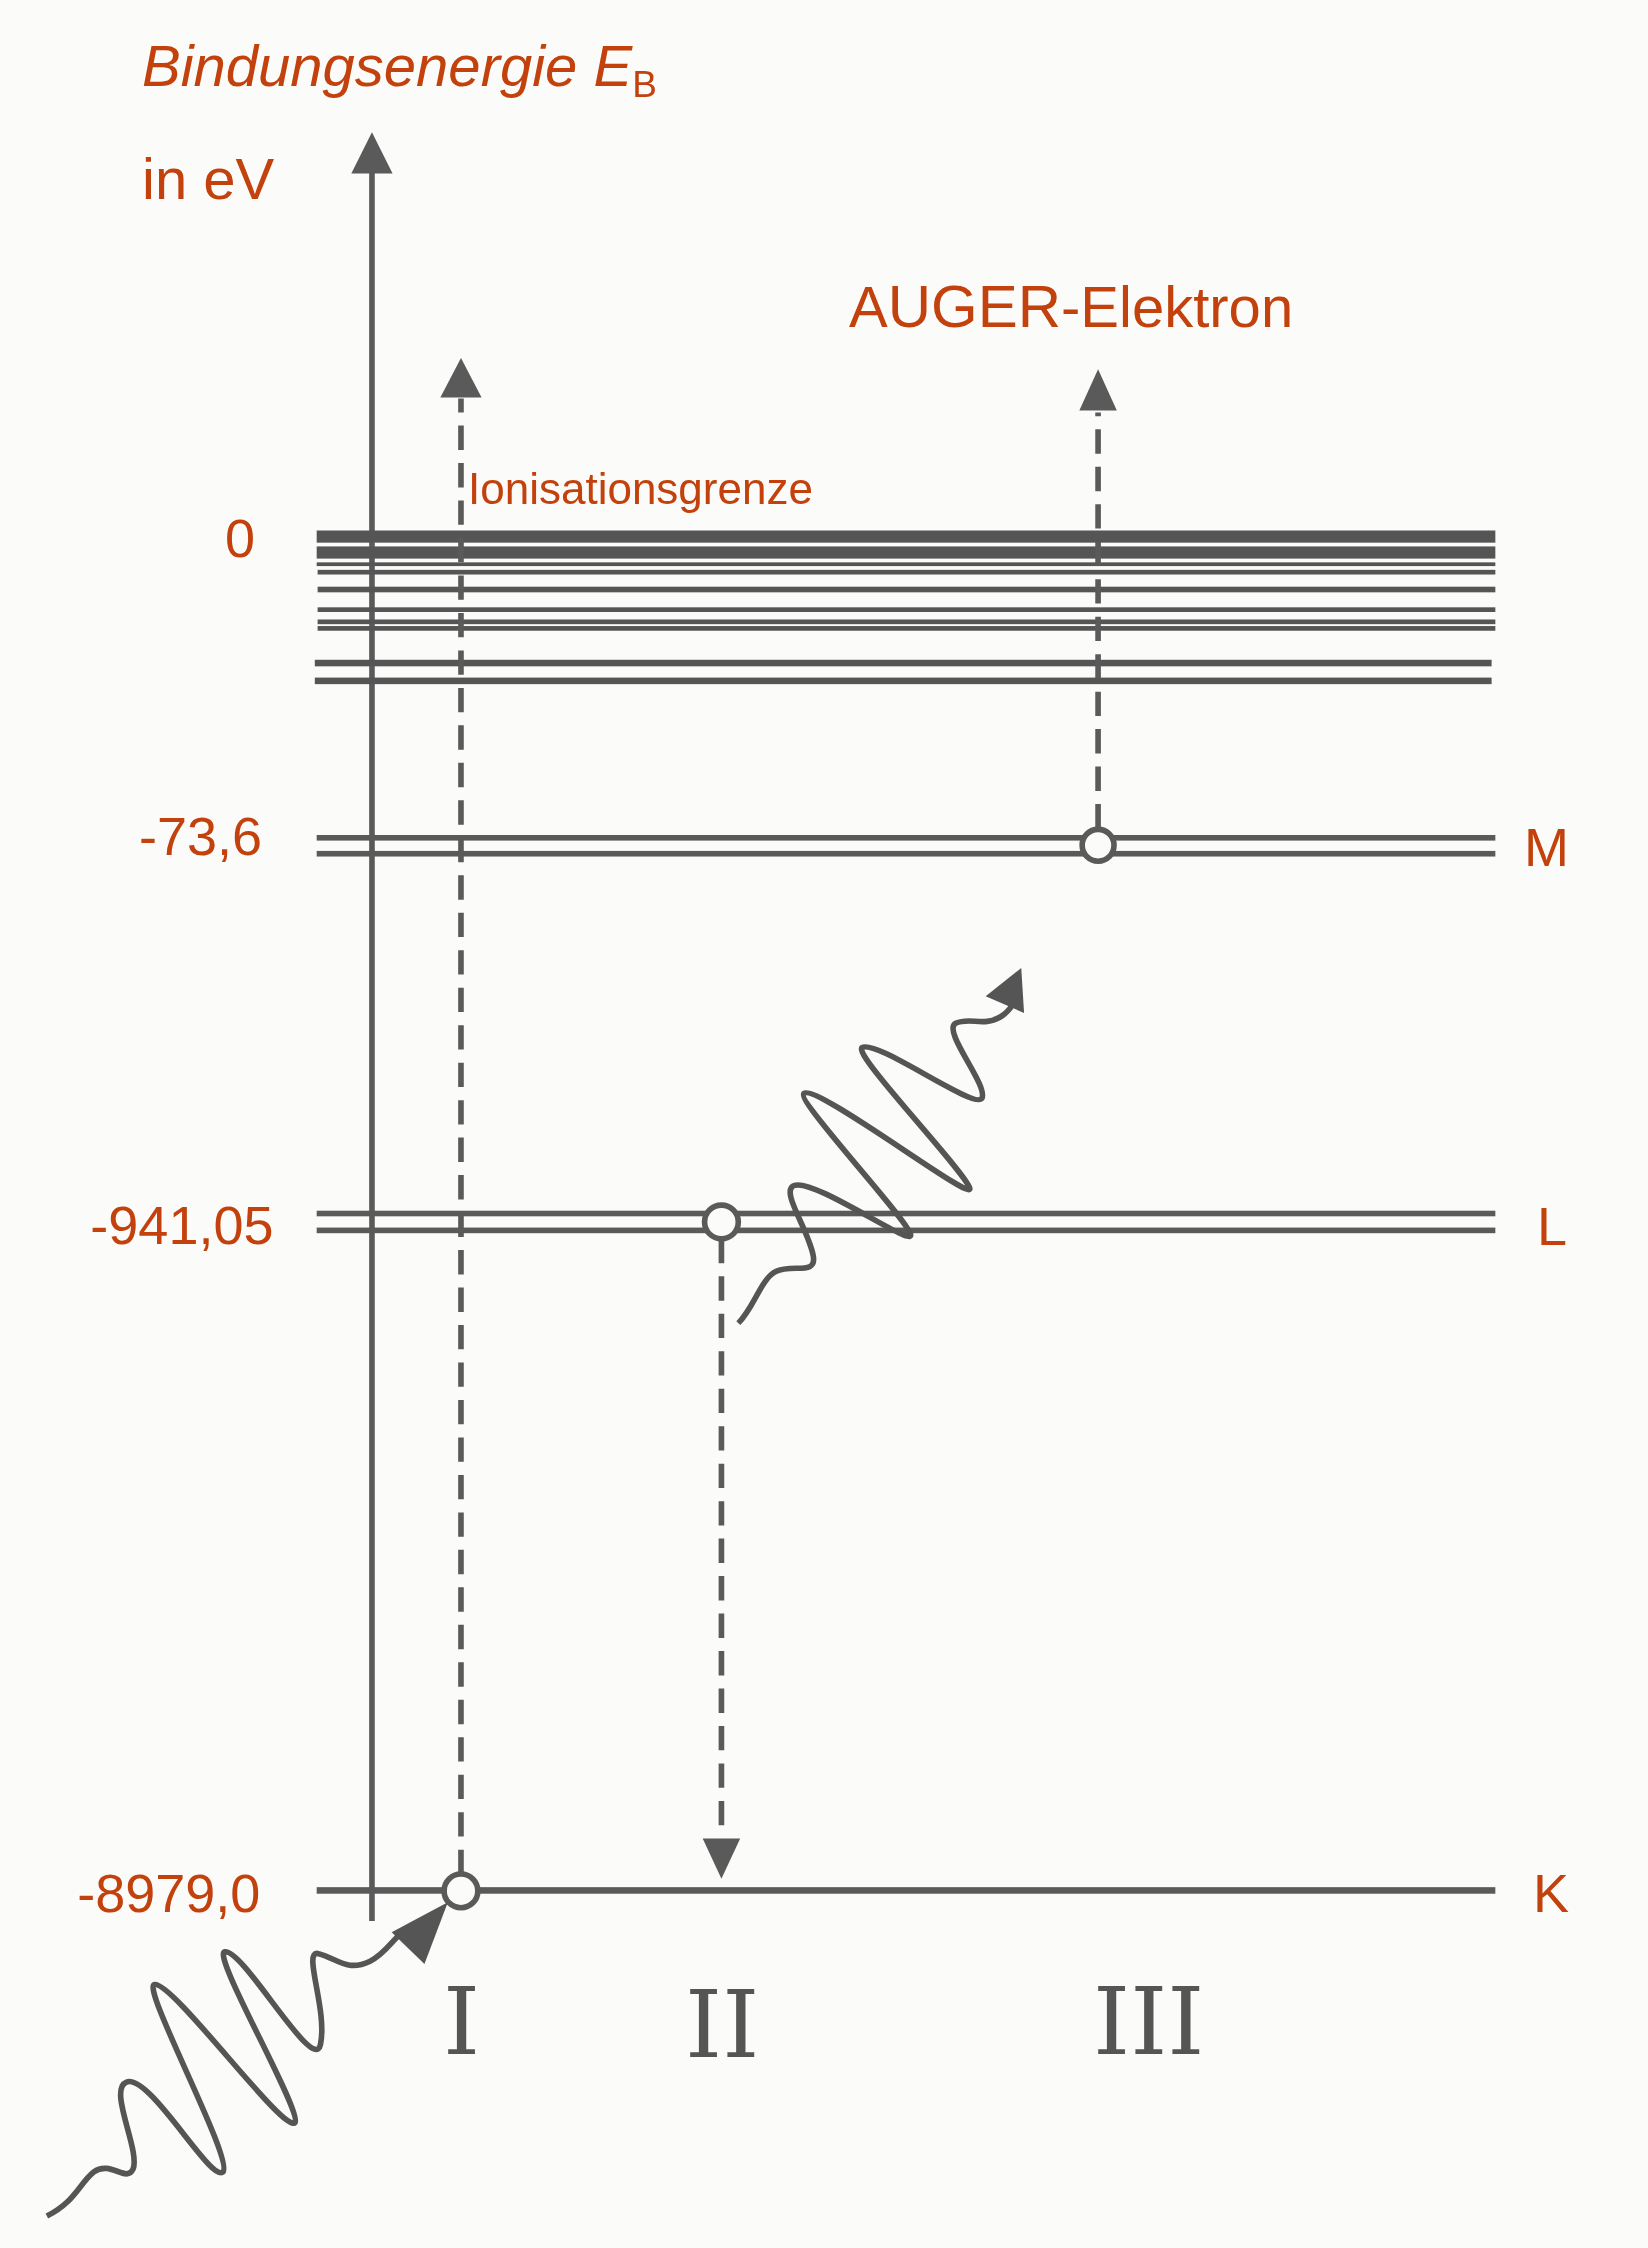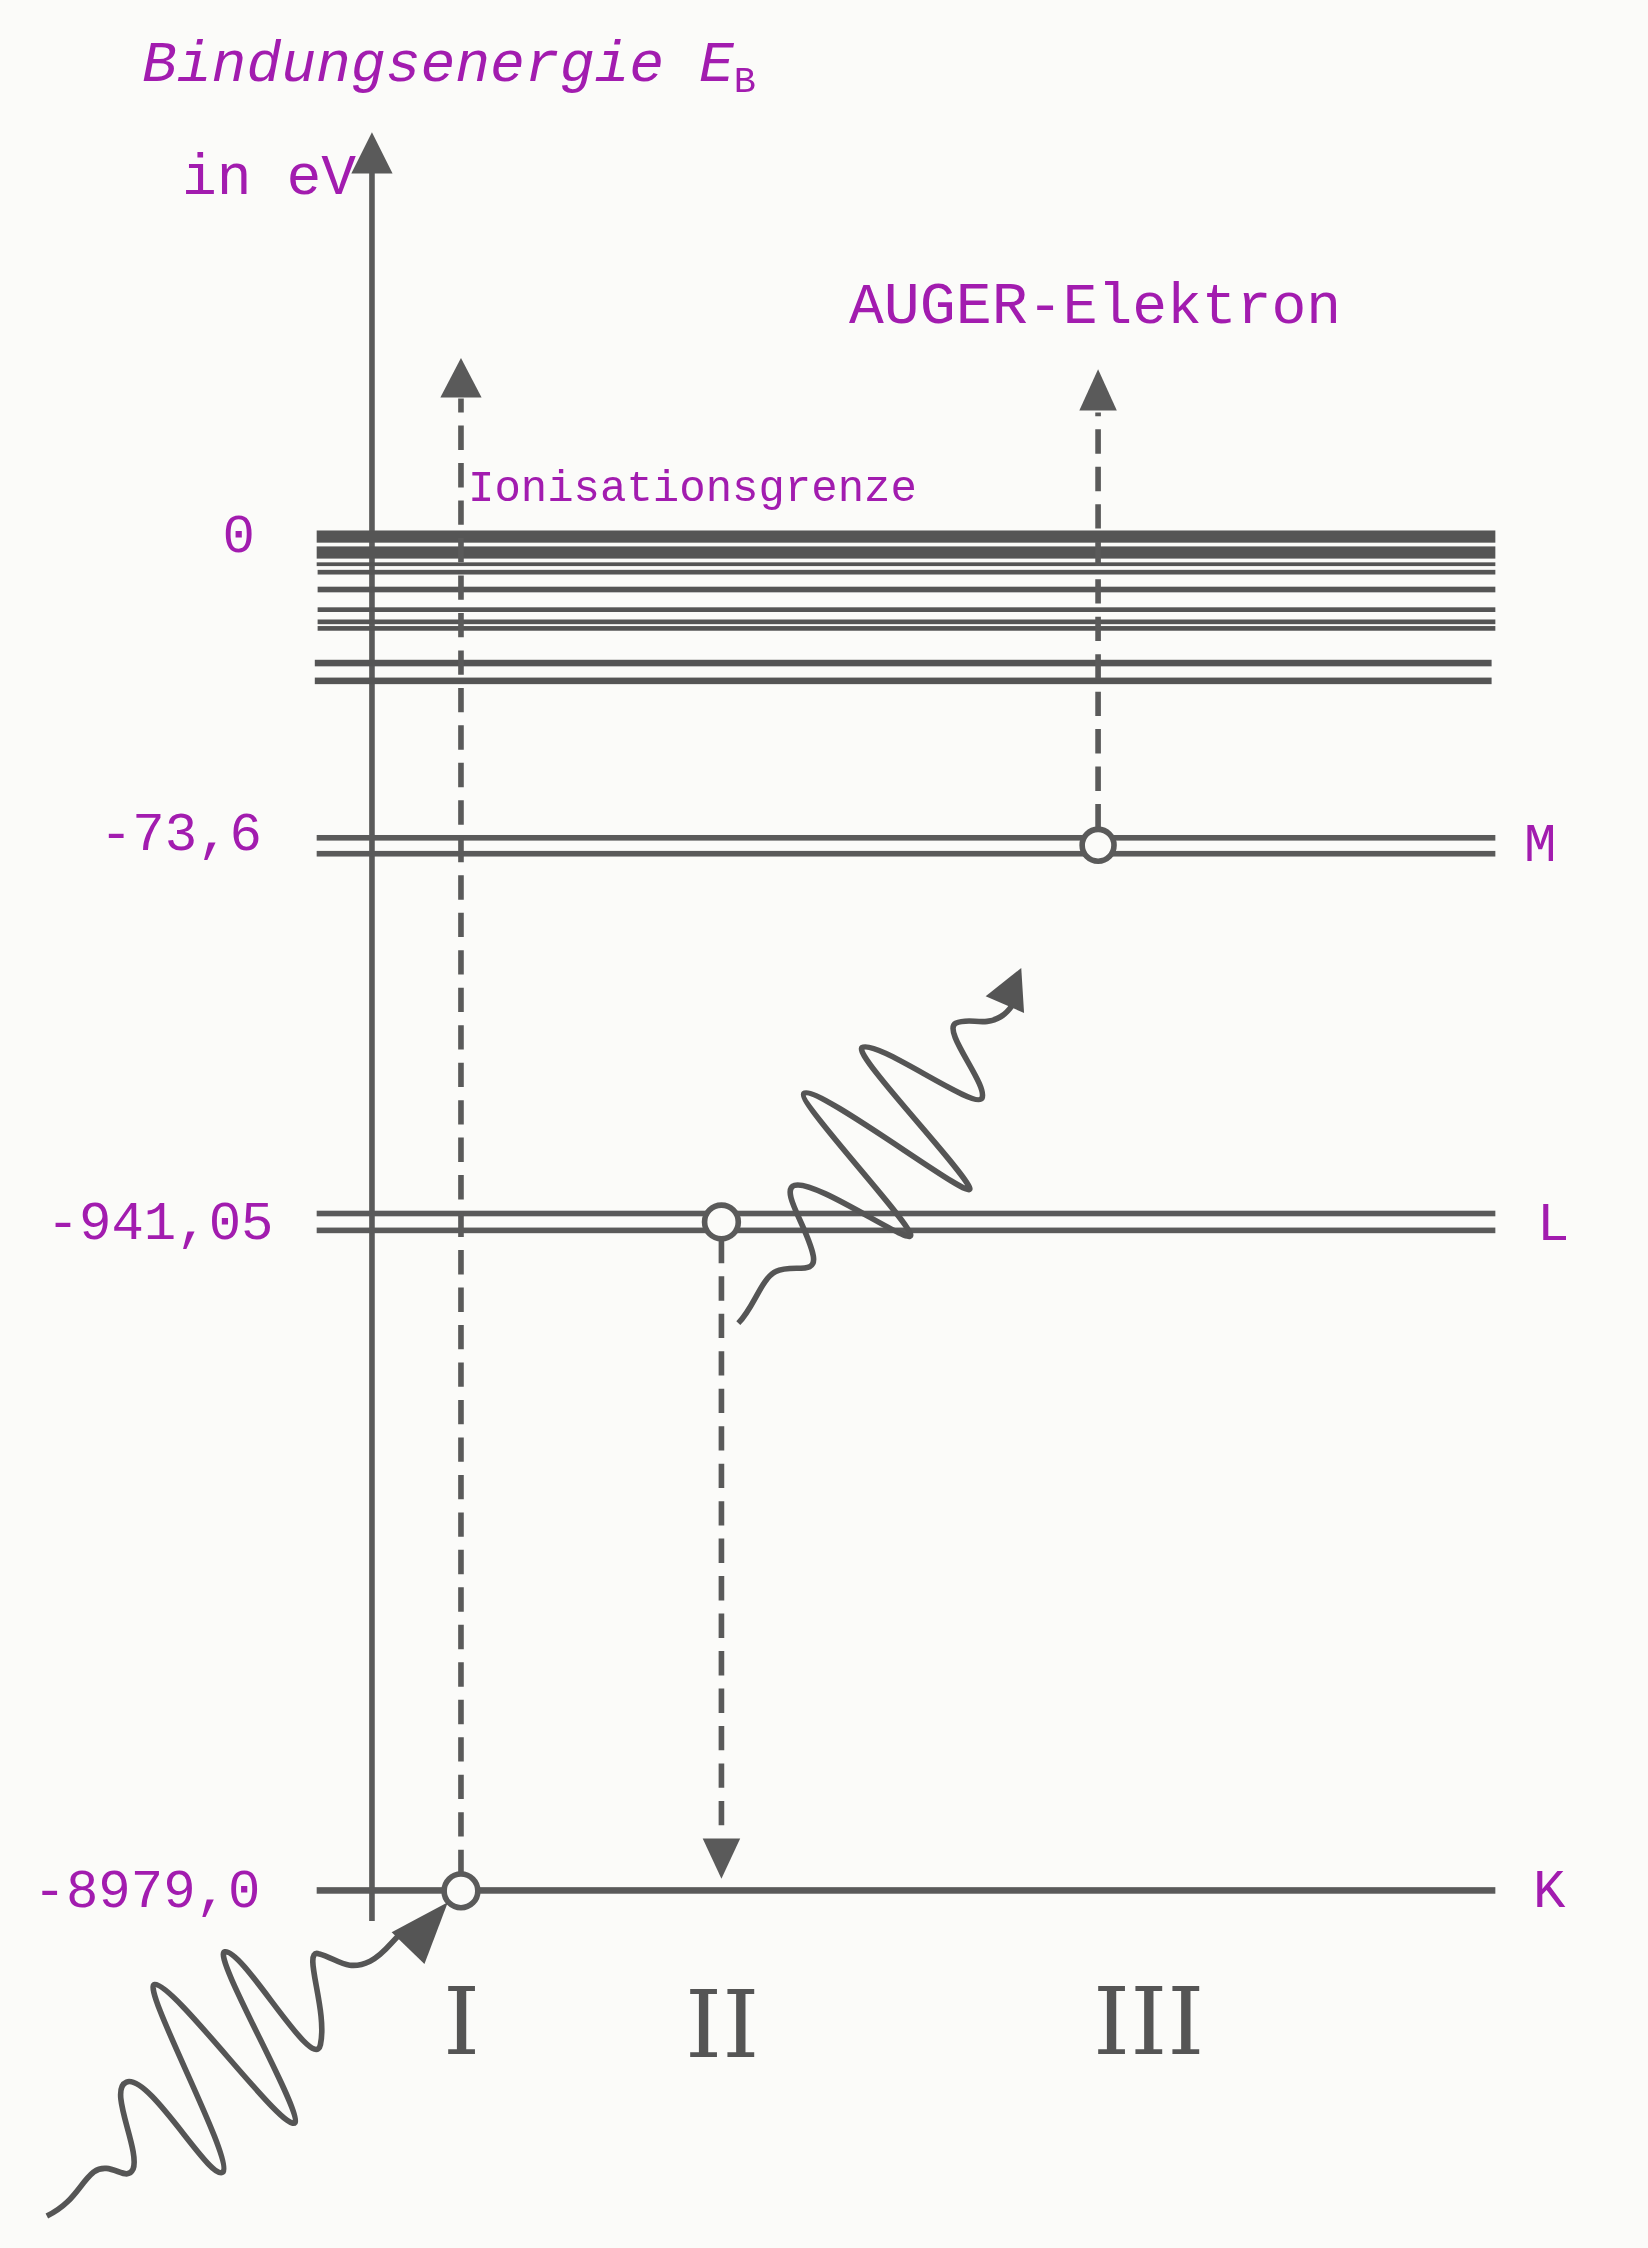--- a/index.html
+++ b/index.html
@@ -1,21 +1,21 @@
 <!DOCTYPE html>
 <html style="font-size:15px"><head>
 <meta charset="utf-8">
 <style>
   html, body { margin: 0; padding: 0; background: #fbfbf9; }
   body { width: 1649px; height: 2249px; position: relative; overflow: hidden; }
   svg { position: absolute; left: 0; top: 0; }
-  .lbl { position: absolute; font-family: Liberation Mono, monospace; color: #a21caf; white-space: nowrap; line-height: 1; }
+  .lbl { position: absolute; font-family: Liberation Sans, sans-serif; color: #c2410c; white-space: nowrap; line-height: 1; }
   .axis-title { left: 142px; top: 37px; font-size: 58px; font-style: italic; }
   .axis-title sub { font-style: normal; font-size: 37px; vertical-align: -11.2px; }
-  .axis-unit { left: 142px; top: 150px; font-size: 58px; margin-left: 40px; }
+  .axis-unit { left: 142px; top: 150px; font-size: 58px; }
   .tick { font-size: 54px; text-align: right; width: 281px; }
   .shell { font-size: 54px; }
   .ion { left: 468px; top: 467px; font-size: 44px; }
   .auger { left: 849px; top: 277px; font-size: 58px; }
   .auger .sc { font-size: 60px; }
   .roman { font-family: "DejaVu Serif", "Liberation Serif", serif; font-size: 94px; color: #555; }
 </style>
 </head>
 <body>
 

